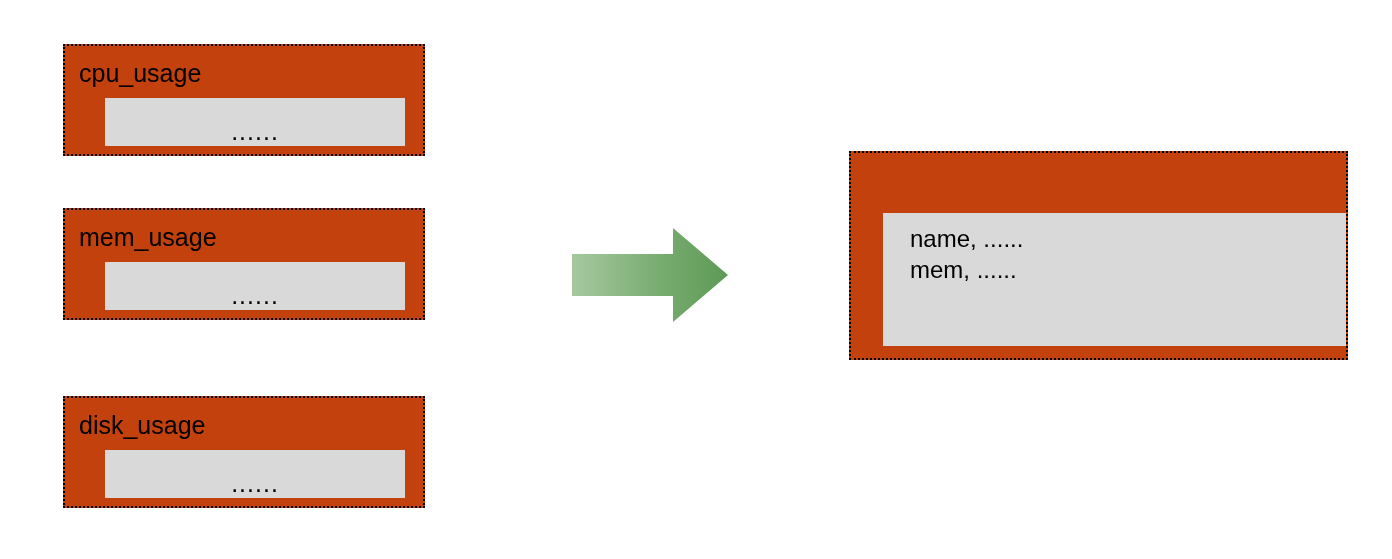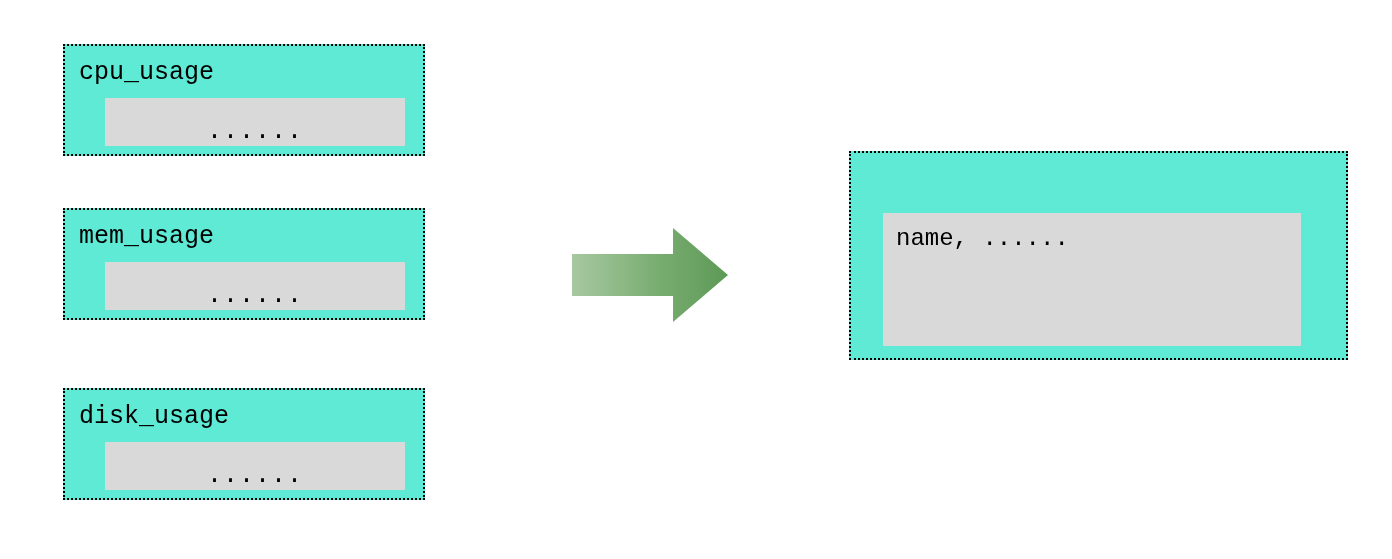--- a/index.html
+++ b/index.html
@@ -12,23 +12,22 @@
     width: 1392px;
     height: 559px;
     position: relative;
     font-family: "Liberation Sans", sans-serif;
     overflow: hidden;
   }
 
   
   .node-box {
     position: absolute;
-    background: #5eead4;
+    background: #c2410c;
     border: 2px dotted #000000;
-    font-family: Liberation Mono, monospace;
   }
 
   .node-title {
     position: absolute;
     left: 14px;
     font-size: 25px;
     line-height: 30px;
     color: #000000;
     white-space: nowrap;
     letter-spacing: 0px;
@@ -40,21 +39,21 @@
   }
 
   
   .src-box {
     width: 362px;
     height: 112px;
     left: 63px;
   }
   #src-box-0 { top: 44px; }
   #src-box-1 { top: 208px; }
-  #src-box-2 { top: 388px; }
+  #src-box-2 { top: 396px; }
 
   .src-box .node-title { top: 12px; }
 
   .src-body {
     left: 40px;
     top: 52px;
     width: 300px;
     height: 48px;
   }
 
@@ -75,23 +74,23 @@
     left: 849px;
     top: 151px;
     width: 499px;
     height: 209px;
   }
   #dst-box .node-title { top: 13px; }
 
   .dst-body {
     left: 32px;
     top: 60px;
-    width: 418px;
+    width: 463px;
     height: 133px;
-    padding: 10px 0 0 13px;
+    padding: 10px 0 0 27px;
   }
 
   .dst-line {
     font-size: 24px;
     line-height: 31px;
     color: #000000;
     white-space: nowrap;
   }
 
   
@@ -134,14 +133,15 @@
       <stop offset="55%" stop-color="#79ad71"></stop>
       <stop offset="100%" stop-color="#5d9a56"></stop>
     </linearGradient>
   </defs>
   <polygon points="0,26 101,26 101,0 156,47 101,94 101,68 0,68" fill="url(#arrowGrad)"></polygon>
 </svg>
 
 <div class="node-box" id="dst-box">
   <div class="node-body dst-body">
     <div class="dst-line">name, ......</div>
+    <div class="dst-line">mem, ......</div>
   </div>
 </div>
 
 </body></html>

